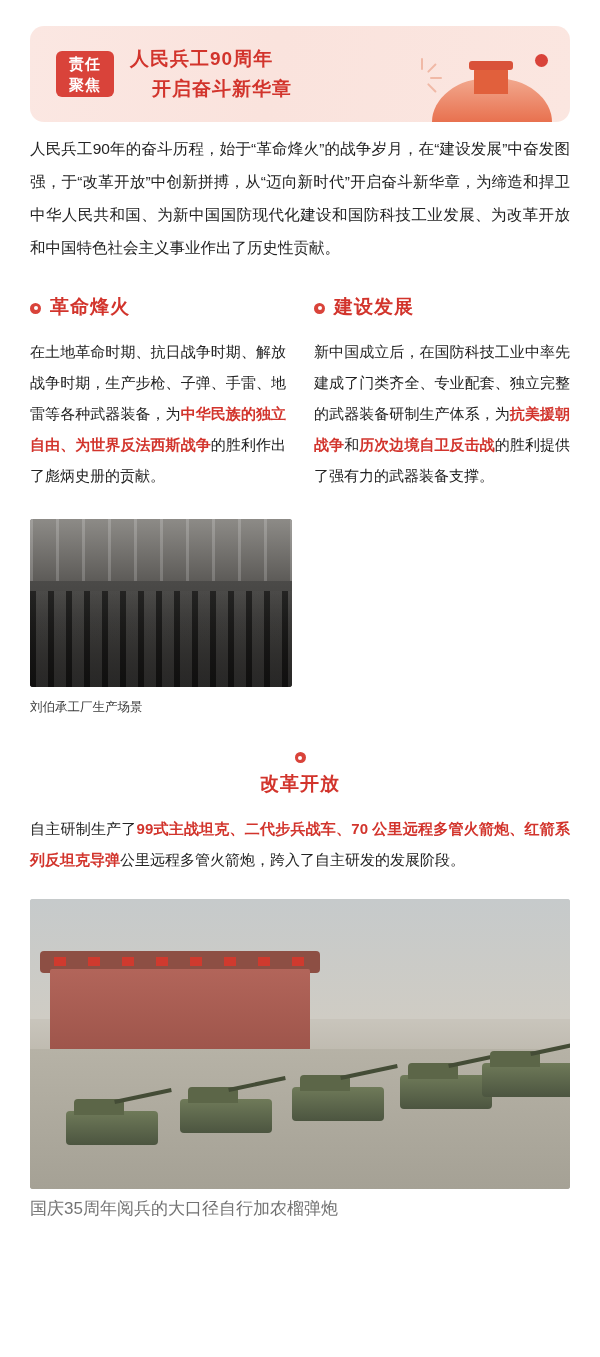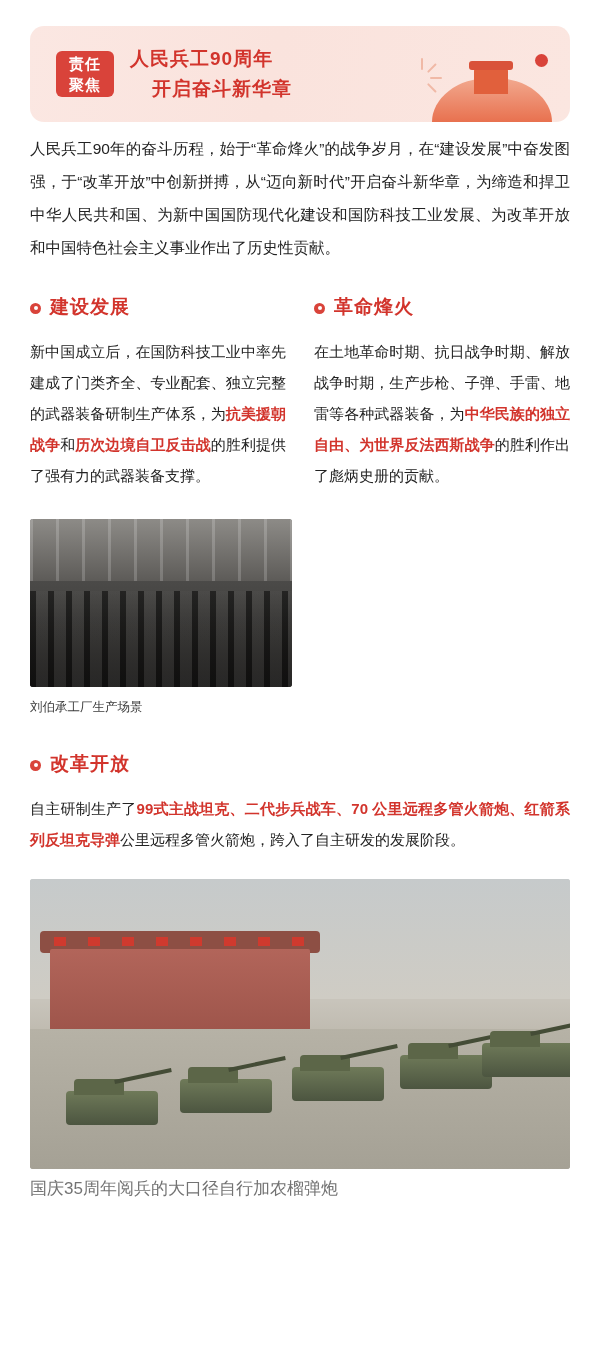--- a/index.html
+++ b/index.html
@@ -225,21 +225,21 @@
   .ph-leaf {
     position: absolute; right: 0; top: 0; width: 120px; height: 168px;
     background:
       radial-gradient(circle at 30% 20%, rgba(255,255,255,.5) 0 8px, rgba(0,0,0,0) 9px),
       radial-gradient(circle at 70% 45%, rgba(255,255,255,.4) 0 10px, rgba(0,0,0,0) 11px),
       radial-gradient(circle at 45% 75%, rgba(0,0,0,.35) 0 14px, rgba(0,0,0,0) 15px),
       linear-gradient(180deg,#bdbdb8,#7a7a75);
   }
 
   
-  .reform-head { margin: 34px 30px 0 30px; }
+  .reform-head { margin: 34px 30px 0 30px; flex-direction: column; }
   .reform-body {
     margin: 16px 30px 0 30px;
     font-size: 15px;
     line-height: 31px;
     color: #222;
     text-align: justify;
   }
 
   
   .big-photo-wrap { margin: 24px 30px 0 30px; }
@@ -333,31 +333,31 @@
     <div class="gw-dot"></div>
   </div>
 </div>
 
 <p class="intro">人民兵工90年的奋斗历程，始于“革命烽火”的战争岁月，在“建设发展”中奋发图强，于“改革开放”中创新拼搏，从“迈向新时代”开启奋斗新华章，为缔造和捍卫中华人民共和国、为新中国国防现代化建设和国防科技工业发展、为改革开放和中国特色社会主义事业作出了历史性贡献。</p>
 
 <div class="two-col">
   <div class="col">
     <div class="sec-head">
       <span class="sec-dot"></span>
-      <span class="sec-title">建设发展</span>
-    </div>
-    <div class="col-body"><span>新中国成立后，在国防科技工业中率先建成了门类齐全、专业配套、独立完整的武器装备研制生产体系，为</span><span class="hl">抗美援朝战争</span><span>和</span><span class="hl">历次边境自卫反击战</span><span>的胜利提供了强有力的武器装备支撑。</span></div>
+      <span class="sec-title">革命烽火</span>
+    </div>
+    <div class="col-body"><span>在土地革命时期、抗日战争时期、解放战争时期，生产步枪、子弹、手雷、地雷等各种武器装备，为</span><span class="hl">中华民族的独立自由、为世界反法西斯战争</span><span>的胜利作出了彪炳史册的贡献。</span></div>
   </div>
 
   <div class="col">
     <div class="sec-head">
       <span class="sec-dot"></span>
-      <span class="sec-title">革命烽火</span>
-    </div>
-    <div class="col-body"><span>在土地革命时期、抗日战争时期、解放战争时期，生产步枪、子弹、手雷、地雷等各种武器装备，为</span><span class="hl">中华民族的独立自由、为世界反法西斯战争</span><span>的胜利作出了彪炳史册的贡献。</span></div>
+      <span class="sec-title">建设发展</span>
+    </div>
+    <div class="col-body"><span>新中国成立后，在国防科技工业中率先建成了门类齐全、专业配套、独立完整的武器装备研制生产体系，为</span><span class="hl">抗美援朝战争</span><span>和</span><span class="hl">历次边境自卫反击战</span><span>的胜利提供了强有力的武器装备支撑。</span></div>
   </div>
 </div>
 
 <div class="photo-row">
   <div class="photo-block">
     <div class="photo ph-factory"></div>
     <div class="caption">刘伯承工厂生产场景</div>
   </div>
 </div>
 

